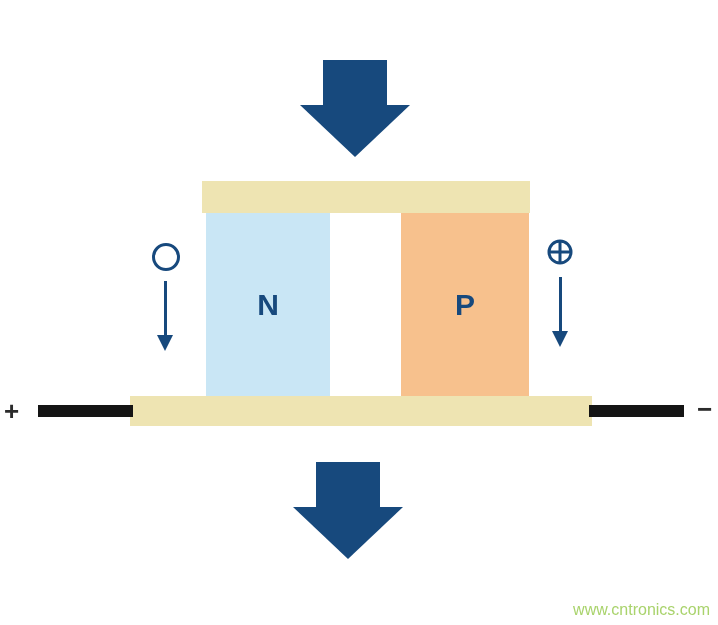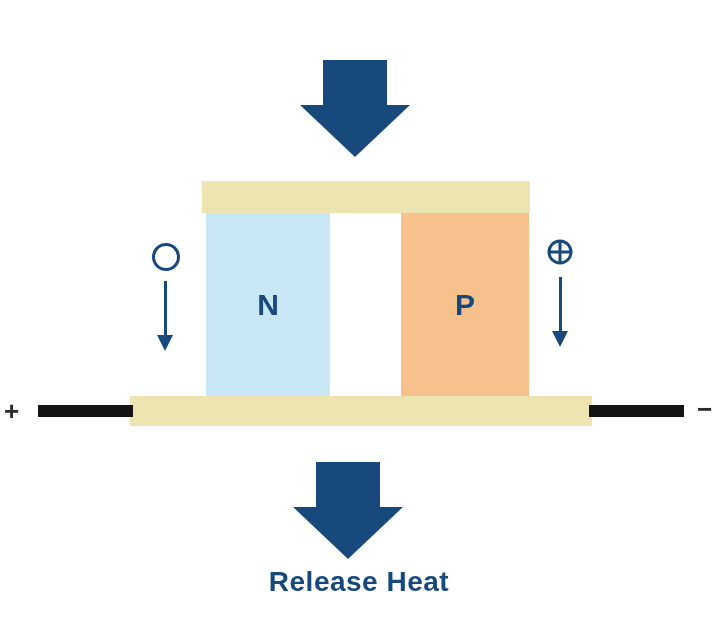--- a/index.html
+++ b/index.html
@@ -179,16 +179,16 @@
   <div id="hole-arrow" class="flow-arrow">
     <div class="shaft"></div>
     <div class="head"></div>
   </div>
 
   <div id="bottom-heat-arrow" class="block-arrow">
     <div class="shaft"></div>
     <div class="head"></div>
   </div>
 
-  <div id="release-title" class="heat-title">Release Heat</div>
 
+  <div id="watermark">www.cntronics.com</div>
 
 </div>
 
 </body></html>

